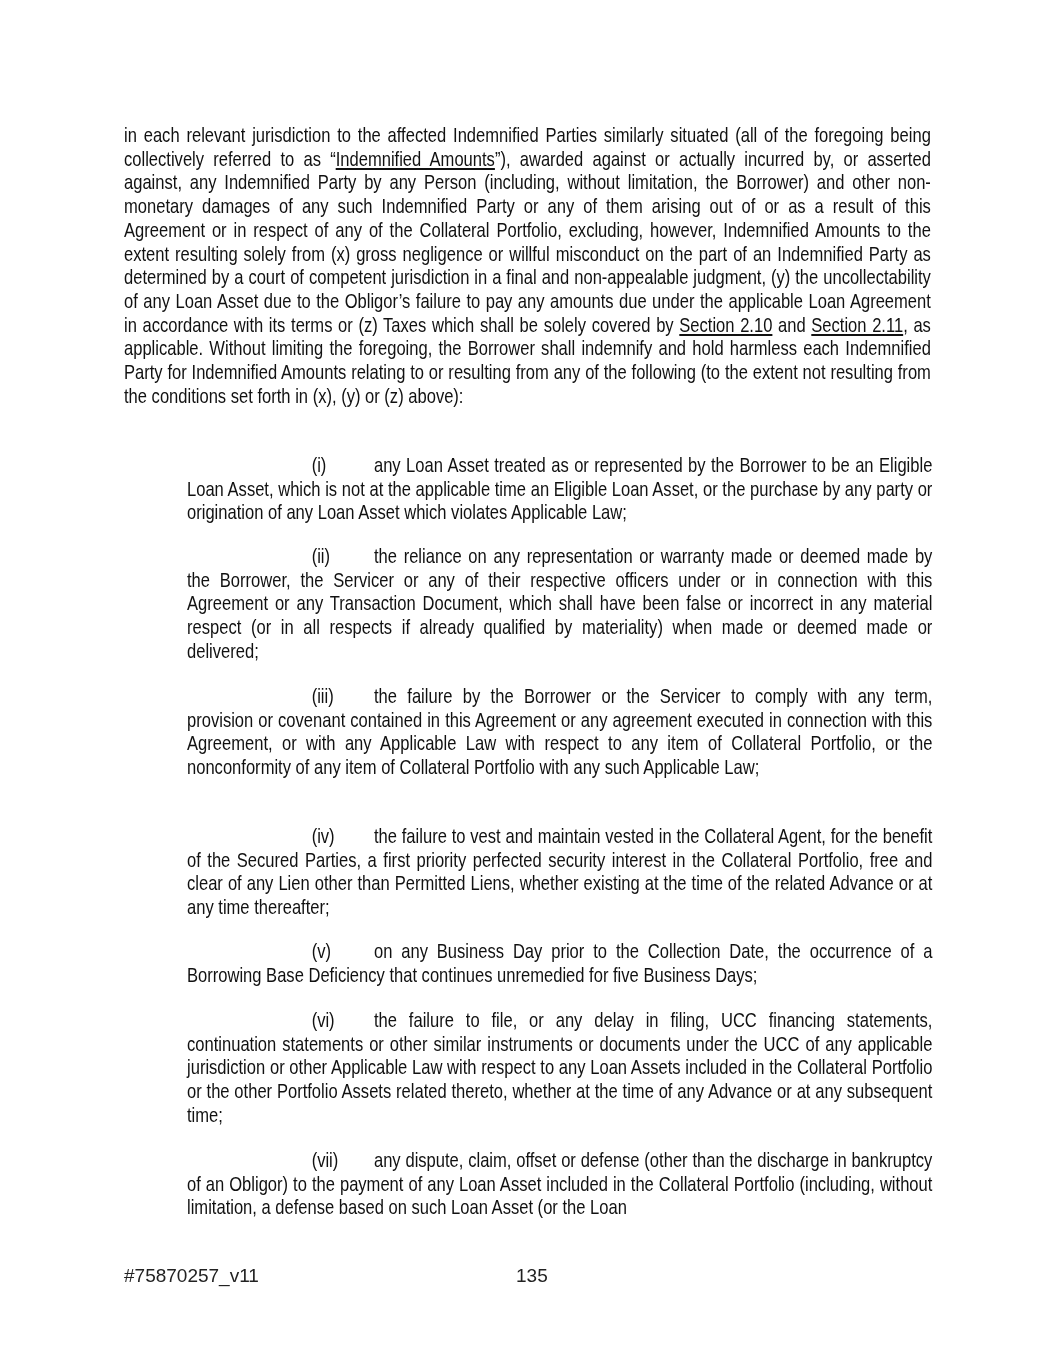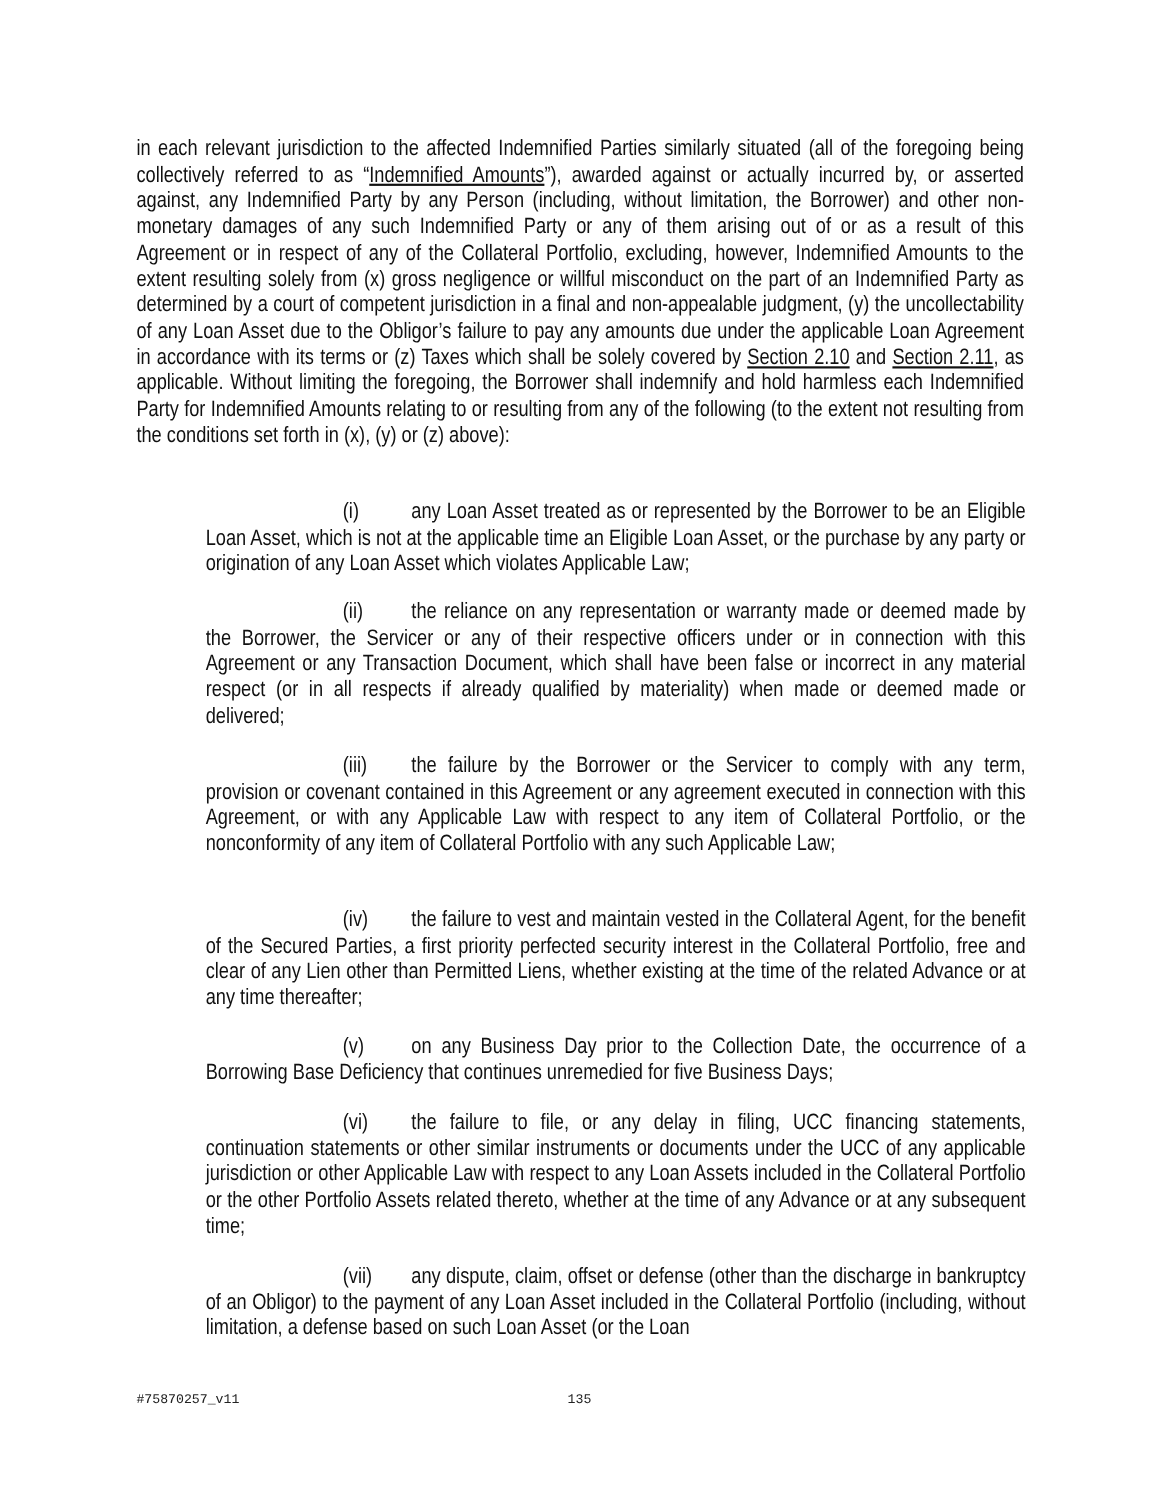--- a/index.html
+++ b/index.html
@@ -42,22 +42,22 @@
       width: 909px; 
     }
     .num {
       display: inline-block;
       margin-left: 152px; 
       width: 76px;
     }
     .u { text-decoration: underline; }
     .footer {
       position: absolute;
-      font-family: Liberation Mono, monospace;
-      font-size: 12px;
+      font-family: Liberation Sans, sans-serif;
+      font-size: 19px;
       color: #222;
     }
     .footer-left { left: 124px; top: 1265px; }
     .footer-center { left: 516px; top: 1265px; text-align: right; }
   </style>
 </head>
 <body>
 
 <div class="page">
 

